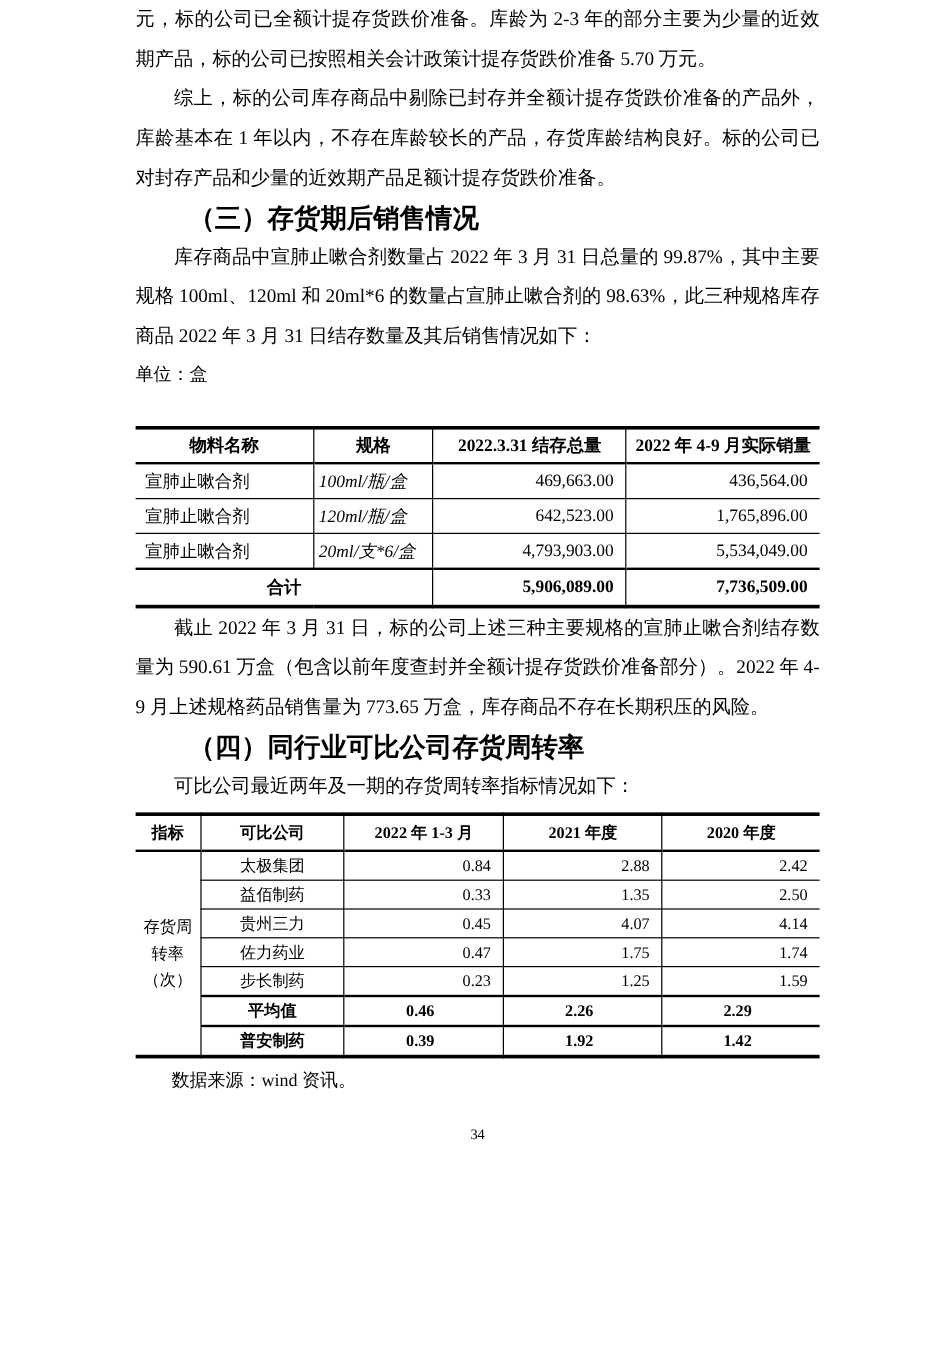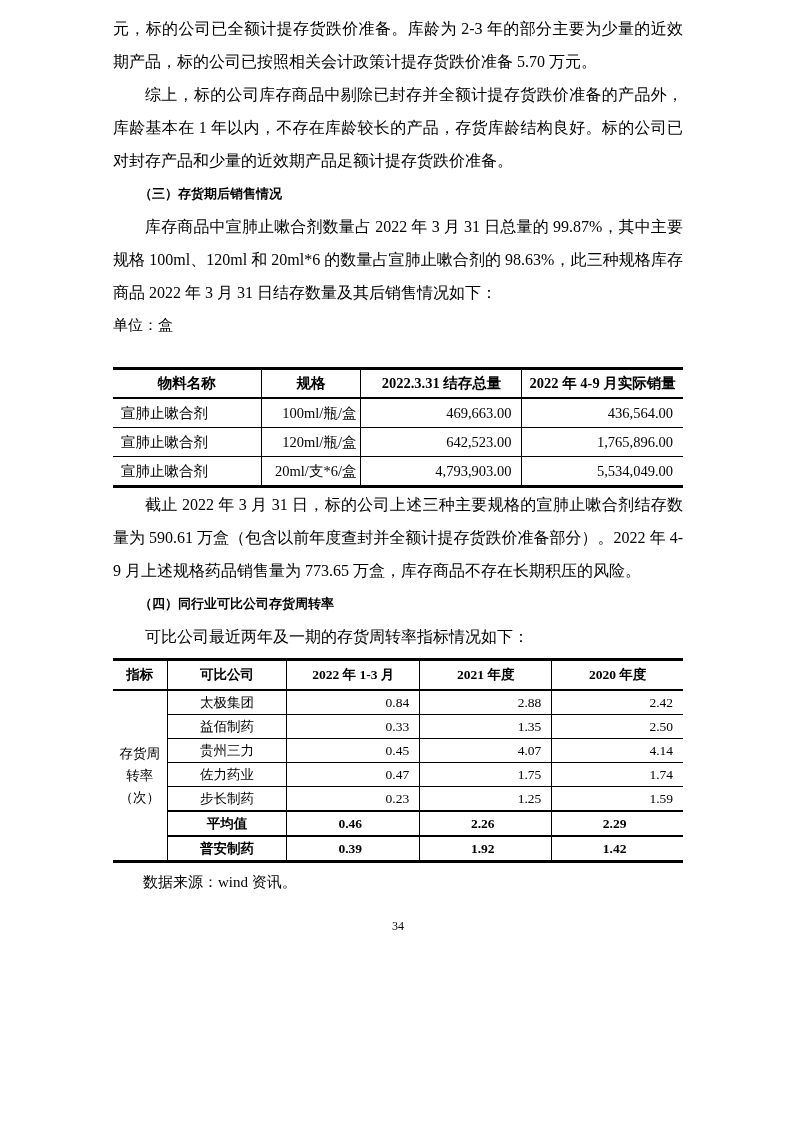--- a/index.html
+++ b/index.html
@@ -4,35 +4,35 @@
 <style>
   html, body { margin: 0; padding: 0; background: #ffffff; }
   body {
     width: 793px; height: 1122px;
     position: relative;
     font-family: "Liberation Serif", "DejaVu Serif", serif;
     color: #000;
   }
   .content {
     position: absolute;
-    left: 113px; top: 12px;
+    left: 113px; top: 0;
     width: 570px;
   }
   p.body-text {
     margin: 0;
     font-size: 16px;
     line-height: 33px;
     text-align: justify;
     text-indent: 2em;
   }
   p.no-indent { text-indent: 0; }
   .first-block { margin-top: 86px; }
   h3.sec-heading {
     margin: 0;
-    font-size: 13px;
+    font-size: 22px;
     font-weight: bold;
     line-height: 33px;
     text-indent: 2em;
   }
   .heading-3 { margin-top: 3px; }
   .para-3 { margin-top: 5px; }
   .unit-line {
     margin: 4px 0 0 0;
     font-size: 15px;
     line-height: 24px;
@@ -48,21 +48,21 @@
   .t1 th {
     border-bottom: 2px solid #000;
     font-weight: bold;
     height: 27px;
     text-align: center;
     padding: 0 4px;
   }
   .t1 td { border-bottom: 1px solid #000; height: 28px; padding: 0 4px; }
   .t1 th:not(:last-child), .t1 td:not(:last-child) { border-right: 1px solid #000; }
   .t1 td.name { text-align: left; padding-left: 8px; }
-  .t1 td.spec { text-align: right; }
+  .t1 td.spec { text-align: left; font-style: italic; }
   .t1 td.num { text-align: right; padding-right: 10px; }
   .t1 tr.total td { border-top: 2px solid #000; border-bottom: none; font-weight: bold; height: 29px; }
   .t1 tr.total td.label { text-align: center; }
   .para-4 { margin-top: 13px; }
   .heading-4 { margin-top: 0; }
   .para-5 { margin-top: 15px; }
   .t2 {
     margin-top: 5px;
     border-top: 3px solid #000;
     border-bottom: 3px solid #000;
@@ -141,20 +141,25 @@
         <td class="spec">120ml/瓶/盒</td>
         <td class="num">642,523.00</td>
         <td class="num">1,765,896.00</td>
       </tr>
       <tr>
         <td class="name">宣肺止嗽合剂</td>
         <td class="spec">20ml/支*6/盒</td>
         <td class="num">4,793,903.00</td>
         <td class="num">5,534,049.00</td>
       </tr>
+      <tr class="total">
+        <td class="label" colspan="2">合计</td>
+        <td class="num">5,906,089.00</td>
+        <td class="num">7,736,509.00</td>
+      </tr>
     </tbody>
   </table>
 
   <p class="body-text para-4">截止 2022 年 3 月 31 日，标的公司上述三种主要规格的宣肺止嗽合剂结存数量为 590.61 万盒（包含以前年度查封并全额计提存货跌价准备部分）。2022 年 4-9 月上述规格药品销售量为 773.65 万盒，库存商品不存在长期积压的风险。</p>
 
   <h3 class="sec-heading heading-4">（四）同行业可比公司存货周转率</h3>
 
   <p class="body-text para-5">可比公司最近两年及一期的存货周转率指标情况如下：</p>
 
   <table class="t2">

